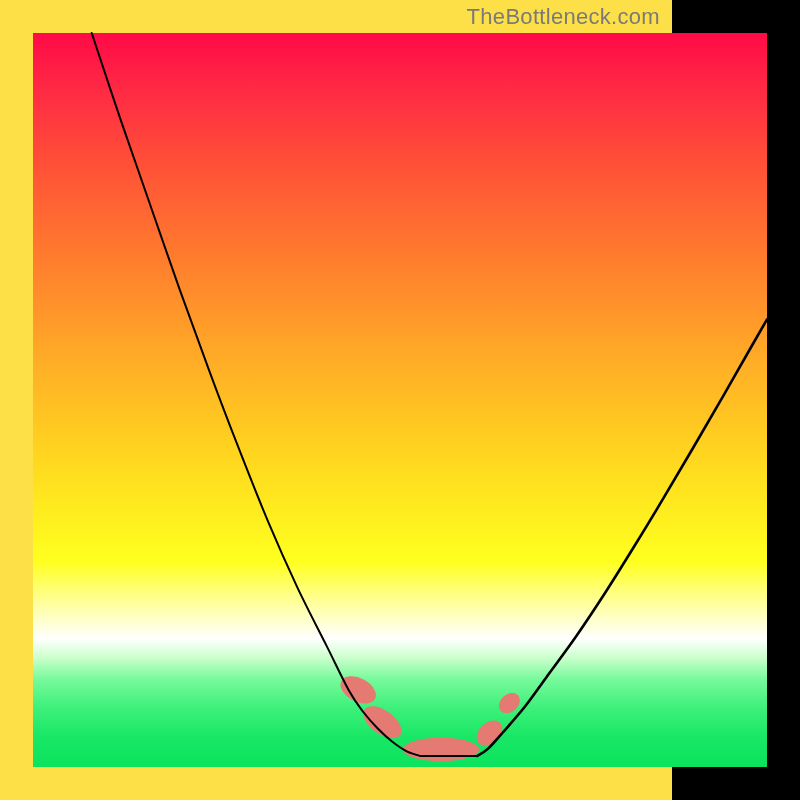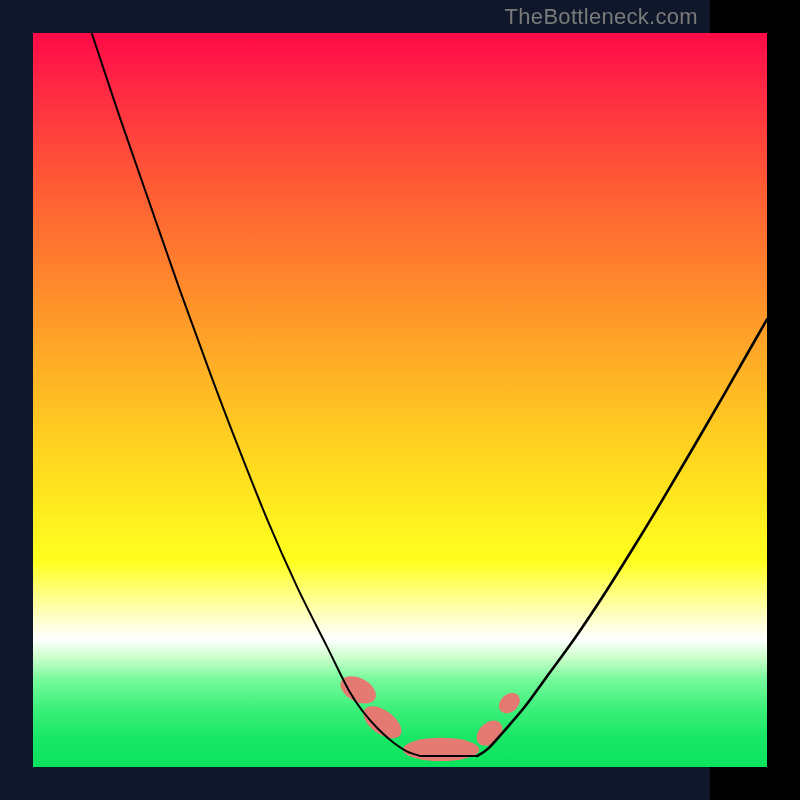--- a/index.html
+++ b/index.html
@@ -8,22 +8,21 @@
     width: 800px;
     height: 800px;
     overflow: hidden;
     background: #000;
     font-family: Arial, Helvetica, sans-serif;
   }
   .frame {
     position: relative;
     width: 672px;
     height: 800px;
-    background: #0f172a;
-    padding-left: 38px;
+    background: #fde047;
   }
   .plot-area {
     position: absolute;
     left: 33px;
     top: 33px;
     width: 734px;
     height: 734px;
     background: linear-gradient(to bottom,
       #ff0a47 0%,
       #ff2b44 8%,

